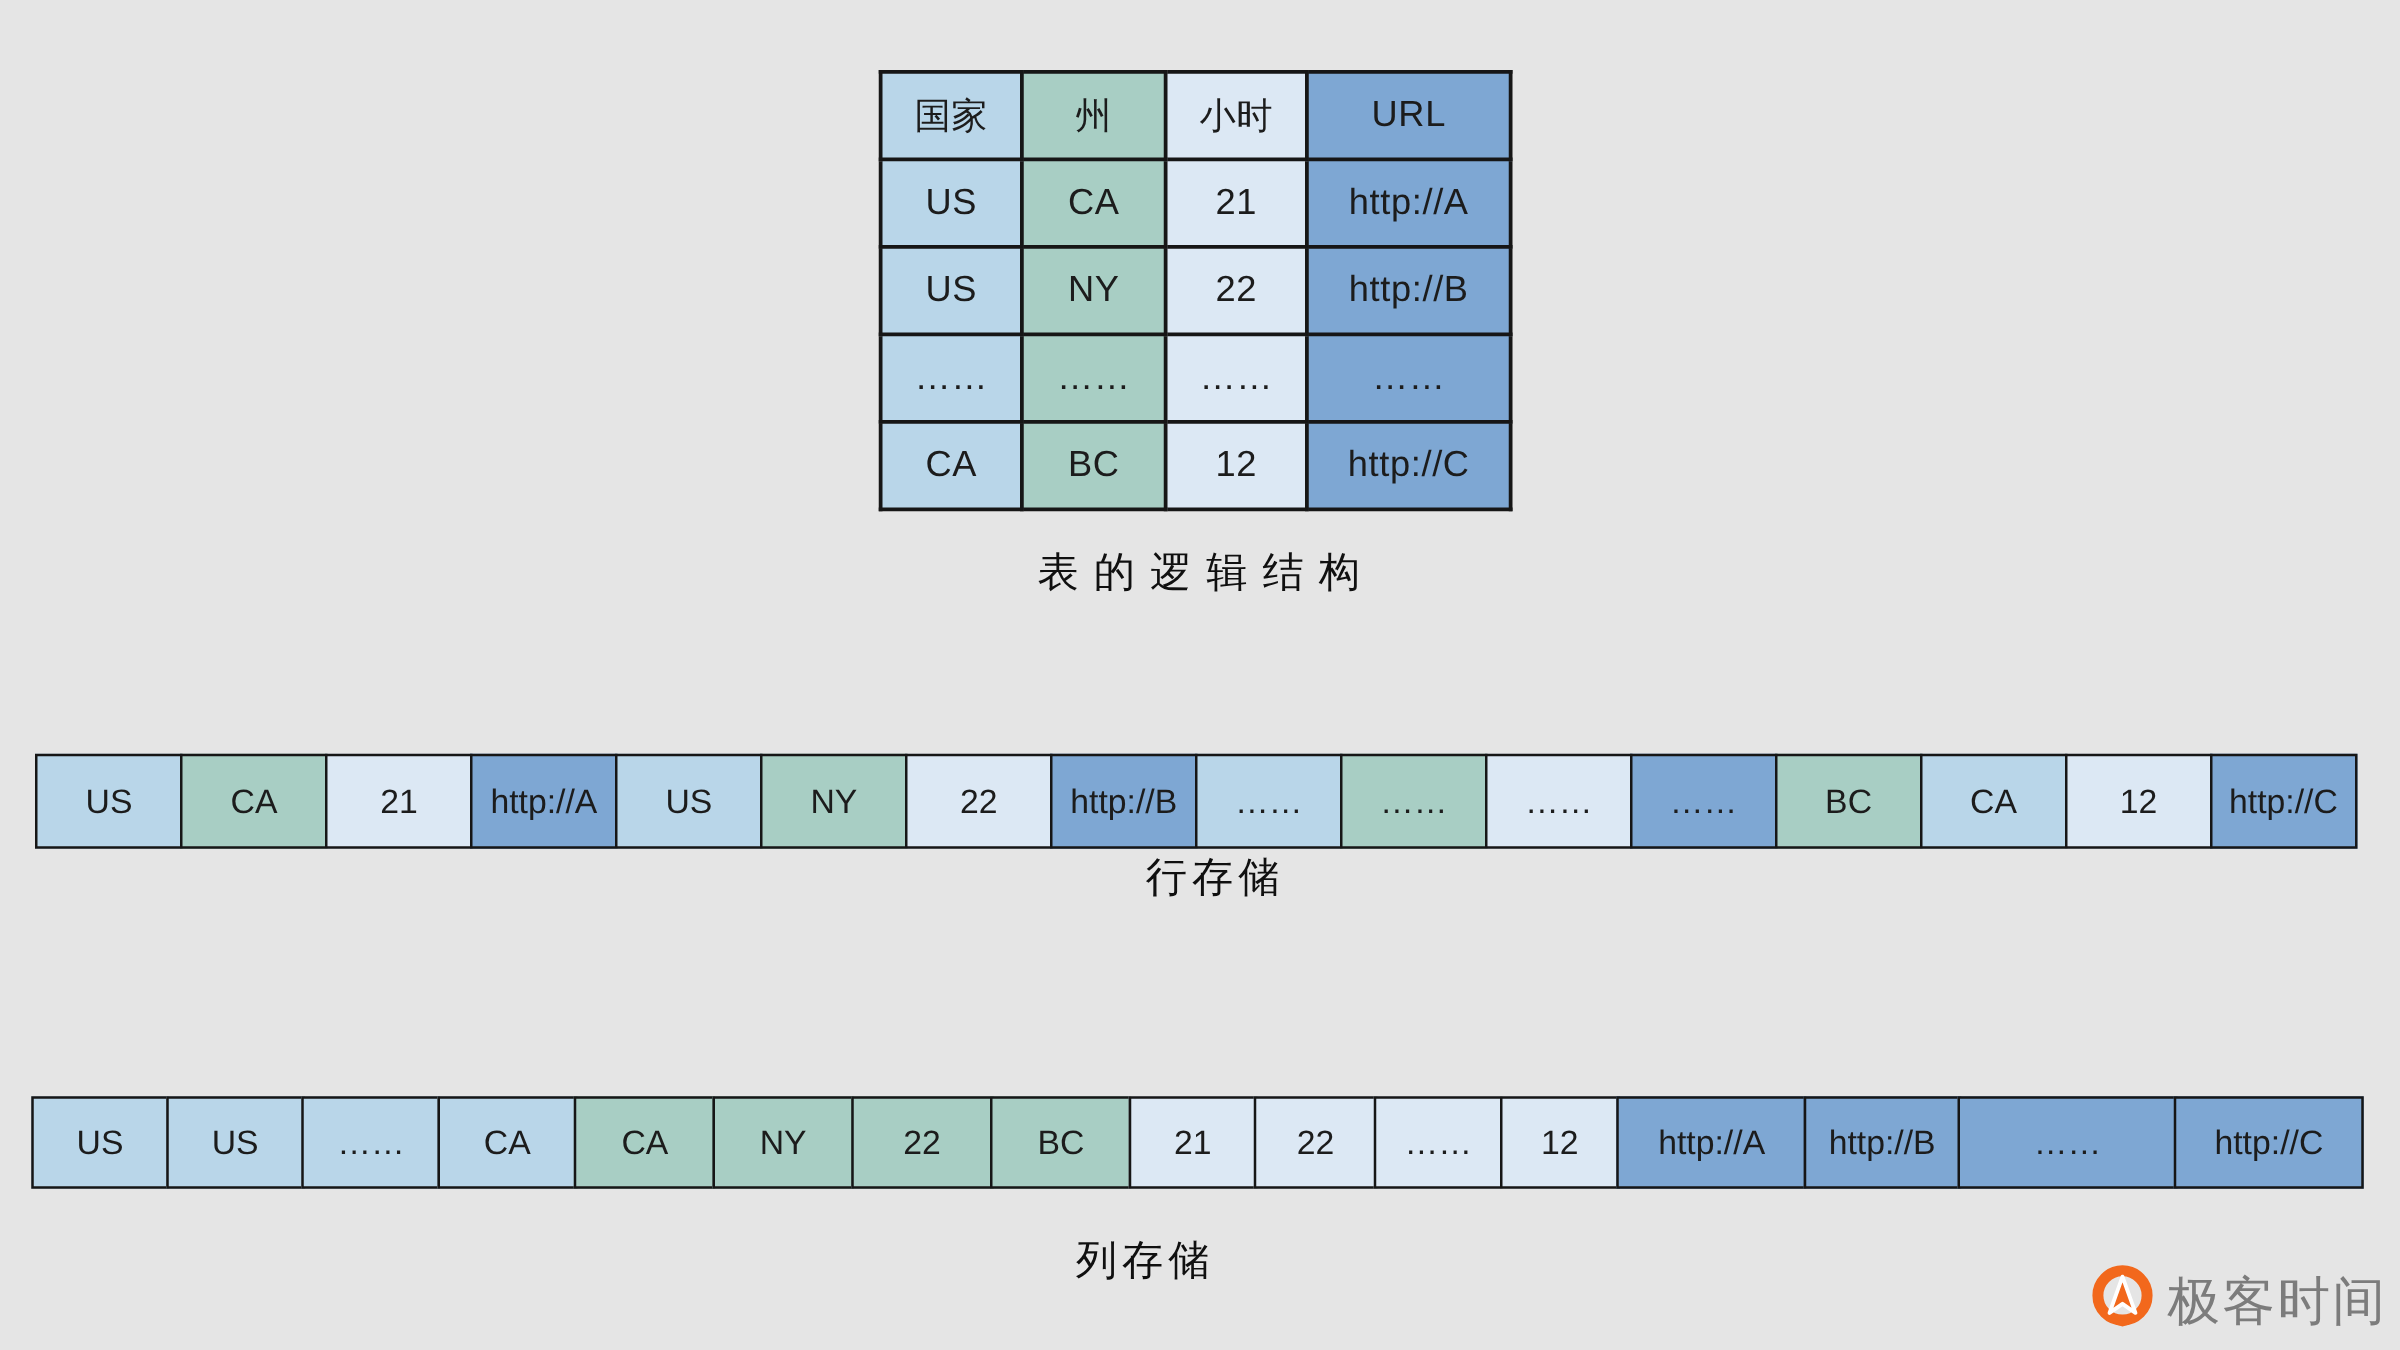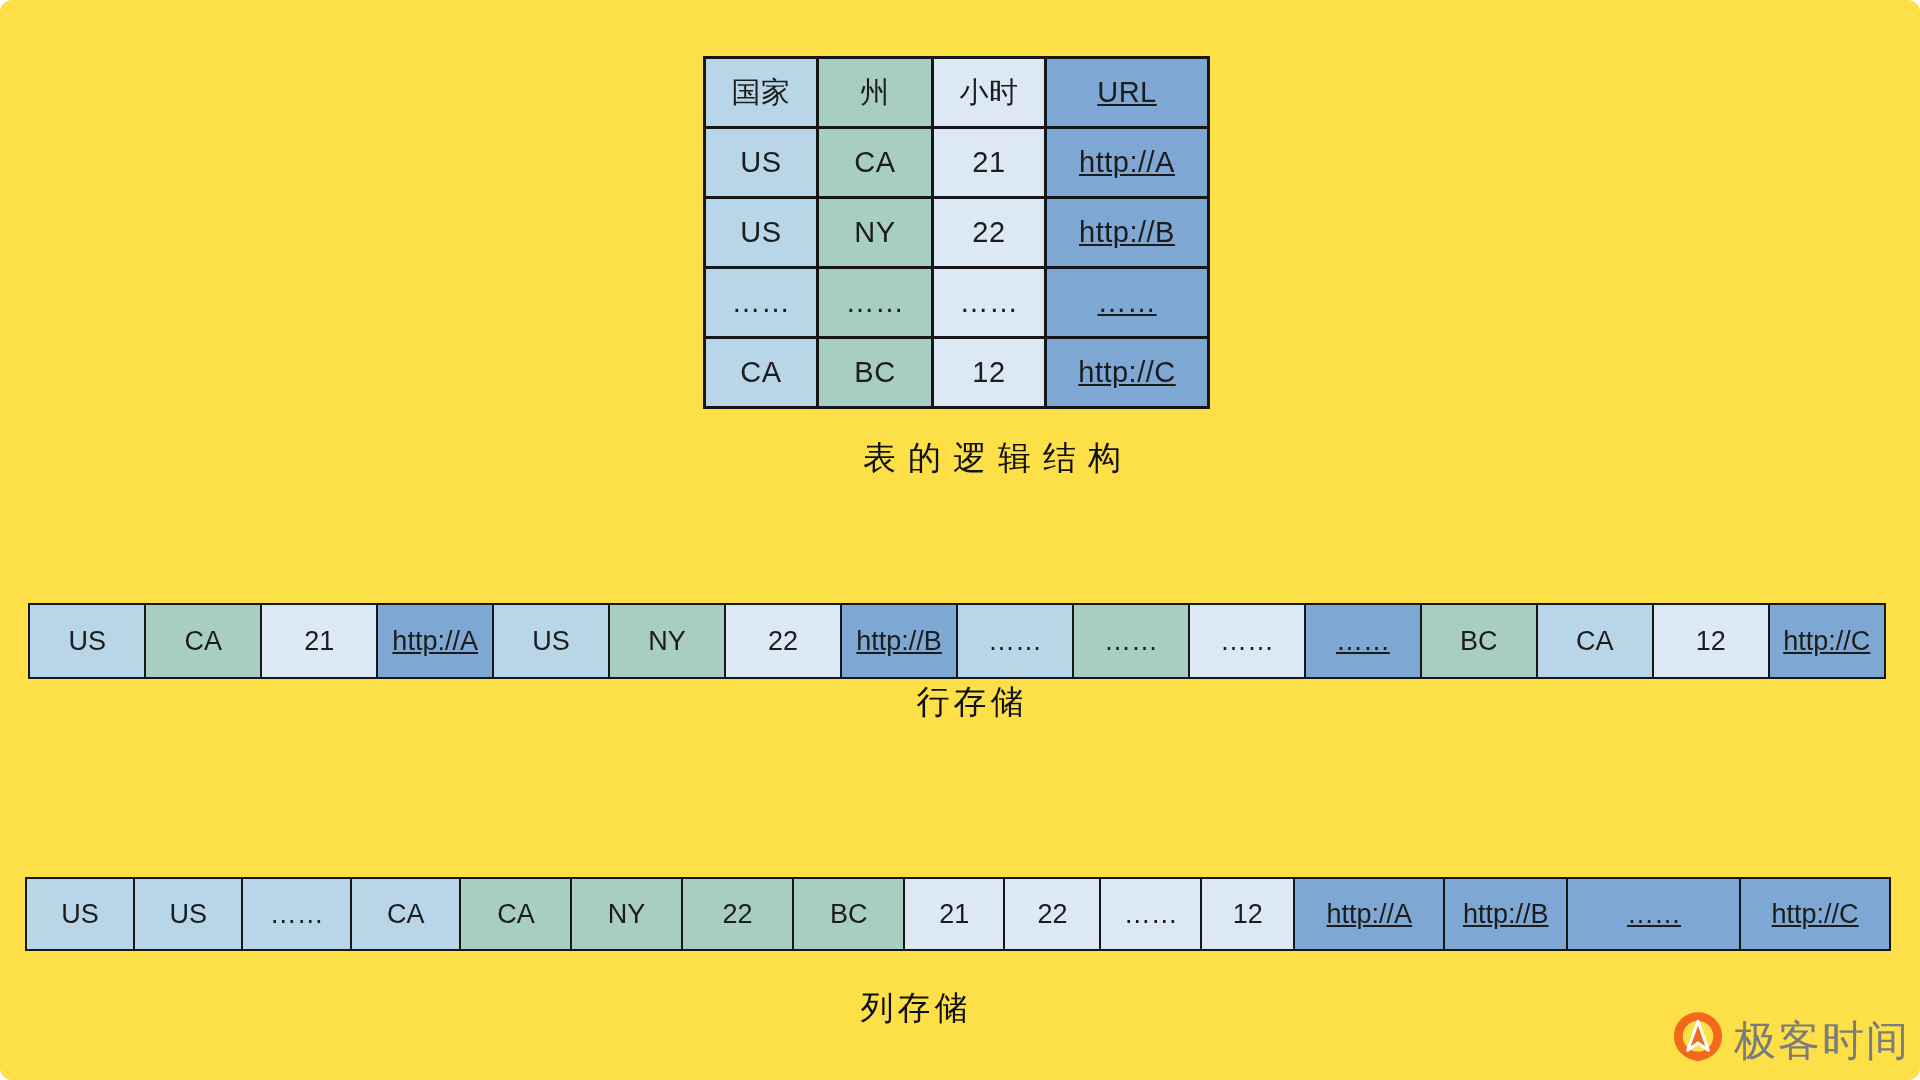--- a/index.html
+++ b/index.html
@@ -1,27 +1,26 @@
 <!DOCTYPE html>
 <html><head>
 <meta charset="utf-8">
 <style>
   html,body { margin:0; padding:0; }
   .page {
     position:relative; width:1920px; height:1080px;
-    background:#fde047; overflow:hidden;
+    background:#e5e5e5; overflow:hidden;
     font-family:"Liberation Sans","DejaVu Sans",sans-serif;
     color:#1c1c1c;
-    border-radius:12px;
   }
   
   .c-country { background:#b9d6e9; }
   .c-state   { background:#a8cec4; }
   .c-hour    { background:#dce8f4; }
-  .c-url     { background:#7ea7d3;text-decoration:underline; }
+  .c-url     { background:#7ea7d3; }
 
   
   table.logical {
     position:absolute; left:703px; top:56px;
     border-collapse:collapse; table-layout:fixed;
   }
   table.logical td {
     border:3px solid #161616; text-align:center; vertical-align:middle;
     font-size:29px; padding:0; height:67px; letter-spacing:0.5px;
   }
@@ -35,21 +34,21 @@
   }
   .strip .cell + .cell { margin-left:-2.5px; }
   #row-strip { left:28px; top:603px; width:1858px; height:76px; }
   #row-strip .cell { flex:1 1 0; }
   #col-strip { left:25px; top:877px; width:1866px; height:74px; }
 
   .caption {
     position:absolute; font-size:33px; color:#101010;
     transform:translateX(-50%); white-space:nowrap;
   }
-  #caption-table { left:998px; top:436px; letter-spacing:12px; }
+  #caption-table { left:965px; top:436px; letter-spacing:12px; }
   #caption-row   { left:972px;  top:680px; letter-spacing:4px; }
   #caption-col   { left:916px;  top:986px; letter-spacing:4px; }
 
   
   .logo { position:absolute; left:1672px; top:1012px; display:flex; }
   .logo .mark { width:52px; height:58px; }
   .logo .word {
     margin-left:10px; font-size:42px; color:#7c7c7c;
     letter-spacing:2px; font-weight:500; line-height:58px;
   }

